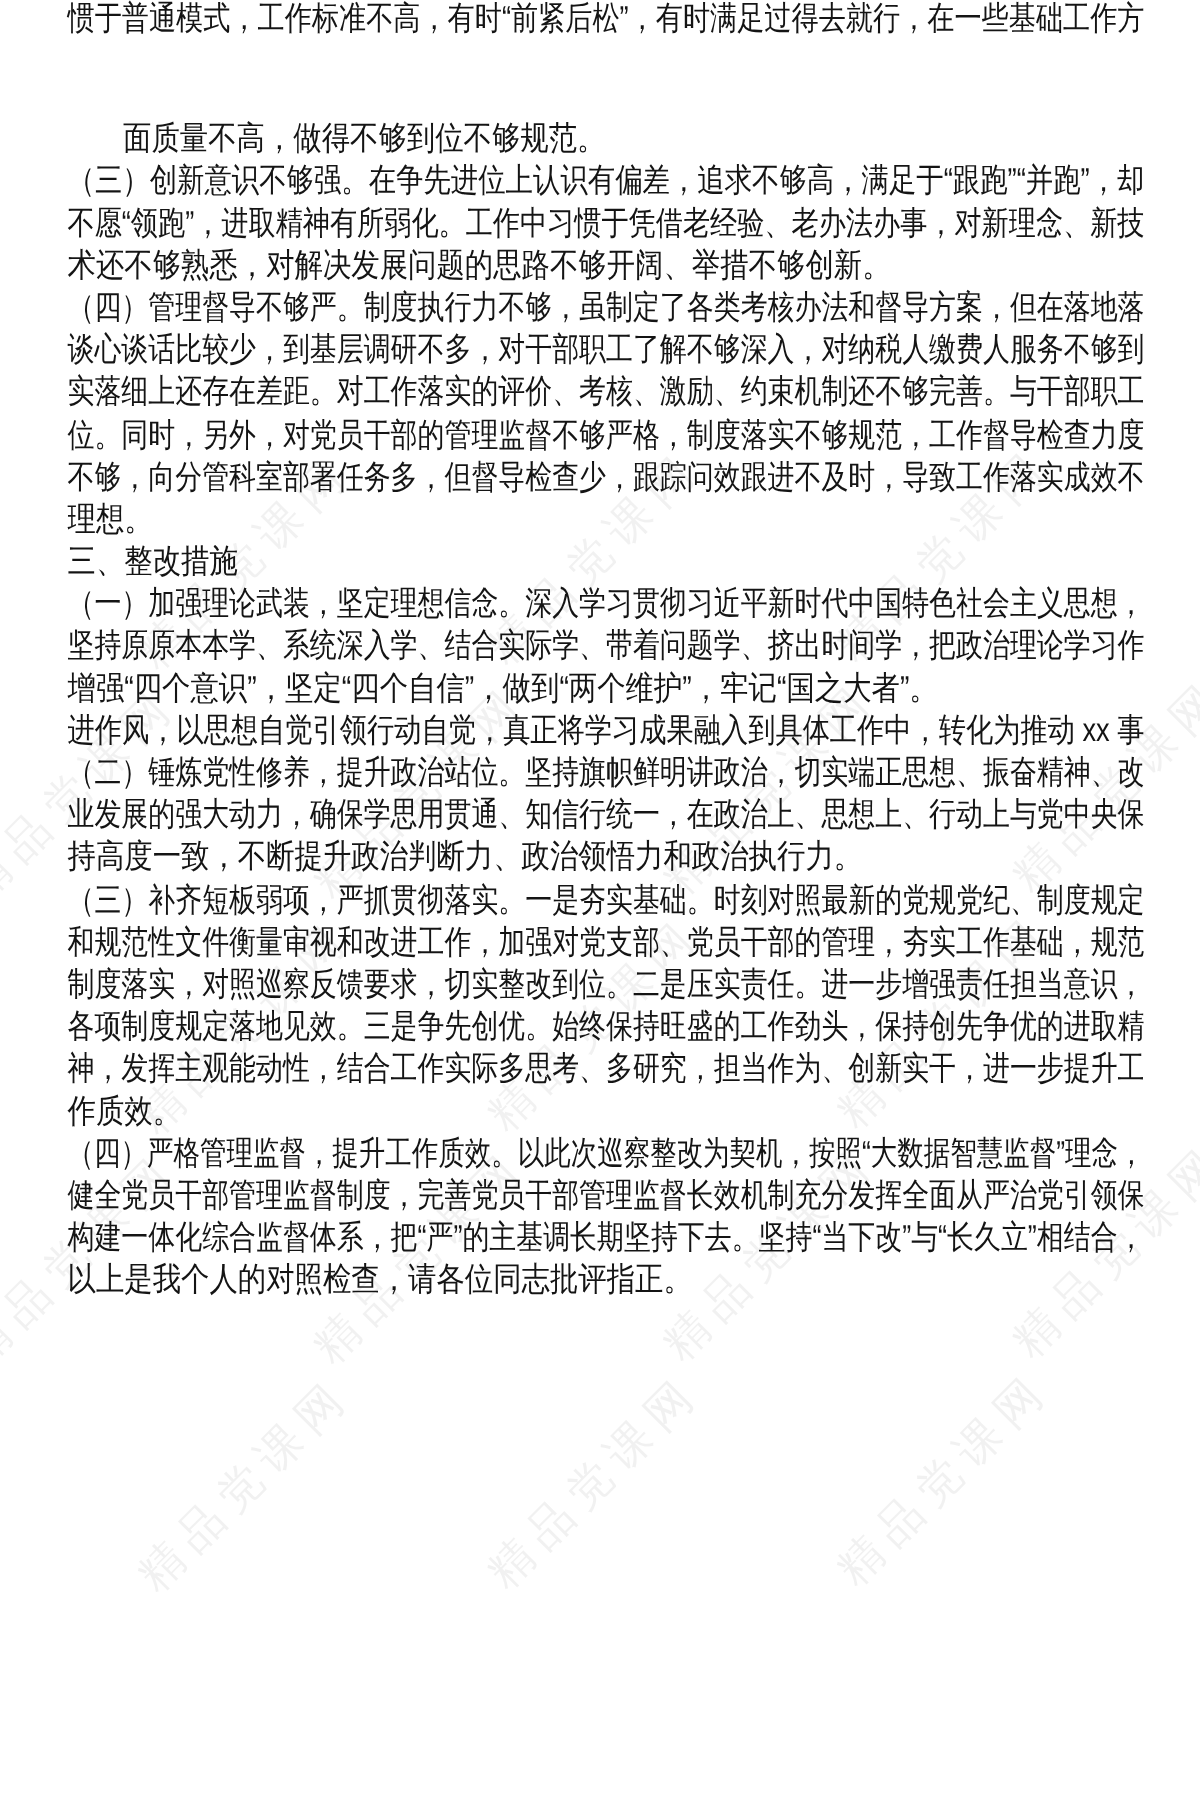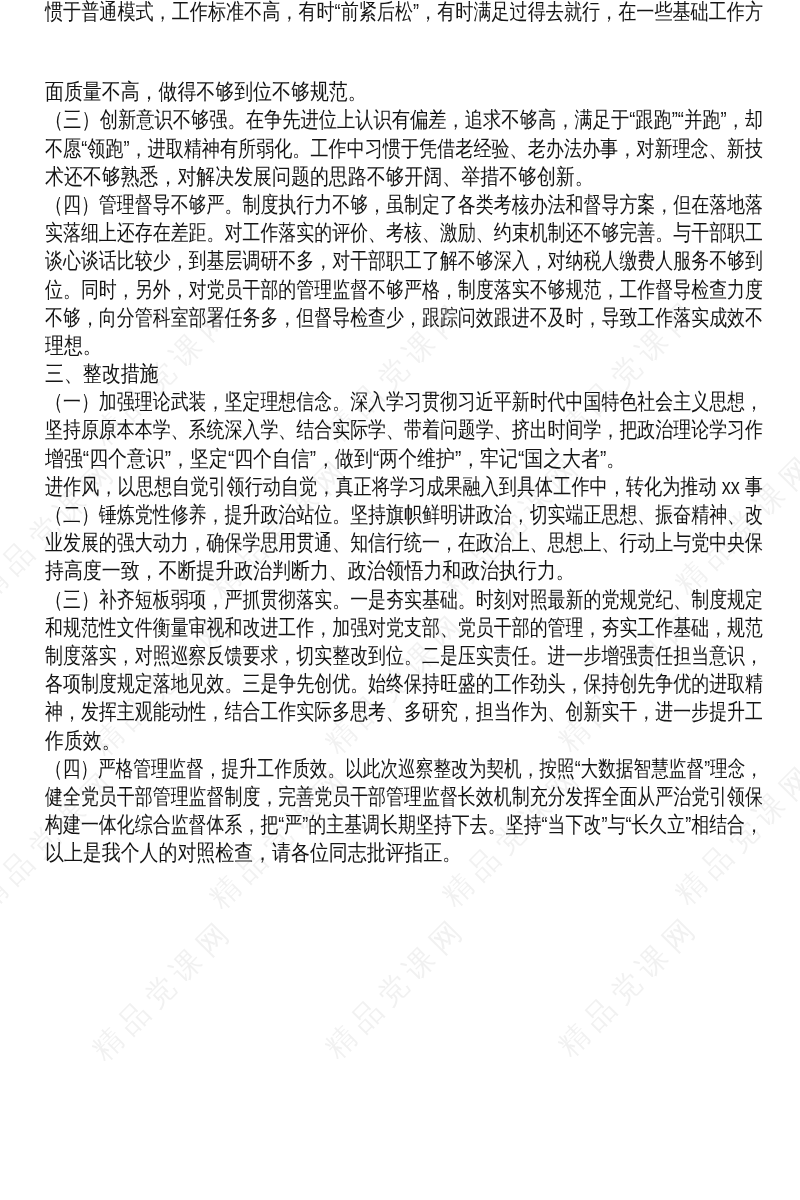--- a/index.html
+++ b/index.html
@@ -26,21 +26,21 @@
     left:45px;top:-2px;
     width:718px;
   }
   .line{
     height:28.2px;
     line-height:28.2px;
     white-space:nowrap;
     font-size:22px;
     color:#141414;
   }
-  .line.gap{margin-top:52px;}
+  .line.gap{margin-top:52px;margin-left:37px;}
   .line-text{
     display:inline-block;
     transform-origin:0 50%;
     white-space:nowrap;
   }
 </style>
 </head>
 <body>
 
 <div class="page">
@@ -63,22 +63,22 @@
       <span class="watermark" style="left: 396px; top: 988px;">精品党课网</span>
       <span class="watermark" style="left: 629px; top: 986px;">精品党课网</span>
     </div>
   <div class="text-block" id="lines">
       <div class="line"><span class="line-text" style="transform: scaleX(0.822775);">惯于普通模式，工作标准不高，有时“前紧后松”，有时满足过得去就行，在一些基础工作方</span></div>
       <div class="line gap"><span class="line-text" style="transform: scaleX(0.86);">面质量不高，做得不够到位不够规范。</span></div>
       <div class="line"><span class="line-text" style="transform: scaleX(0.829758);">（三）创新意识不够强。在争先进位上认识有偏差，追求不够高，满足于“跟跑”“并跑”，却</span></div>
       <div class="line"><span class="line-text" style="transform: scaleX(0.822775);">不愿“领跑”，进取精神有所弱化。工作中习惯于凭借老经验、老办法办事，对新理念、新技</span></div>
       <div class="line"><span class="line-text" style="transform: scaleX(0.86);">术还不够熟悉，对解决发展问题的思路不够开阔、举措不够创新。</span></div>
       <div class="line"><span class="line-text" style="transform: scaleX(0.815909);">（四）管理督导不够严。制度执行力不够，虽制定了各类考核办法和督导方案，但在落地落</span></div>
+      <div class="line"><span class="line-text" style="transform: scaleX(0.815909);">谈心谈话比较少，到基层调研不多，对干部职工了解不够深入，对纳税人缴费人服务不够到</span></div>
       <div class="line"><span class="line-text" style="transform: scaleX(0.815909);">实落细上还存在差距。对工作落实的评价、考核、激励、约束机制还不够完善。与干部职工</span></div>
-      <div class="line"><span class="line-text" style="transform: scaleX(0.815909);">谈心谈话比较少，到基层调研不多，对干部职工了解不够深入，对纳税人缴费人服务不够到</span></div>
       <div class="line"><span class="line-text" style="transform: scaleX(0.815909);">位。同时，另外，对党员干部的管理监督不够严格，制度落实不够规范，工作督导检查力度</span></div>
       <div class="line"><span class="line-text" style="transform: scaleX(0.815909);">不够，向分管科室部署任务多，但督导检查少，跟踪问效跟进不及时，导致工作落实成效不</span></div>
       <div class="line"><span class="line-text" style="transform: scaleX(0.86);">理想。</span></div>
       <div class="line"><span class="line-text" style="transform: scaleX(0.86);">三、整改措施</span></div>
       <div class="line"><span class="line-text" style="transform: scaleX(0.815909);">（一）加强理论武装，坚定理想信念。深入学习贯彻习近平新时代中国特色社会主义思想，</span></div>
       <div class="line"><span class="line-text" style="transform: scaleX(0.815909);">坚持原原本本学、系统深入学、结合实际学、带着问题学、挤出时间学，把政治理论学习作</span></div>
       <div class="line"><span class="line-text" style="transform: scaleX(0.86);">增强“四个意识”，坚定“四个自信”，做到“两个维护”，牢记“国之大者”。</span></div>
       <div class="line"><span class="line-text" style="transform: scaleX(0.825065);">进作风，以思想自觉引领行动自觉，真正将学习成果融入到具体工作中，转化为推动 xx 事</span></div>
       <div class="line"><span class="line-text" style="transform: scaleX(0.815909);">（二）锤炼党性修养，提升政治站位。坚持旗帜鲜明讲政治，切实端正思想、振奋精神、改</span></div>
       <div class="line"><span class="line-text" style="transform: scaleX(0.815909);">业发展的强大动力，确保学思用贯通、知信行统一，在政治上、思想上、行动上与党中央保</span></div>

